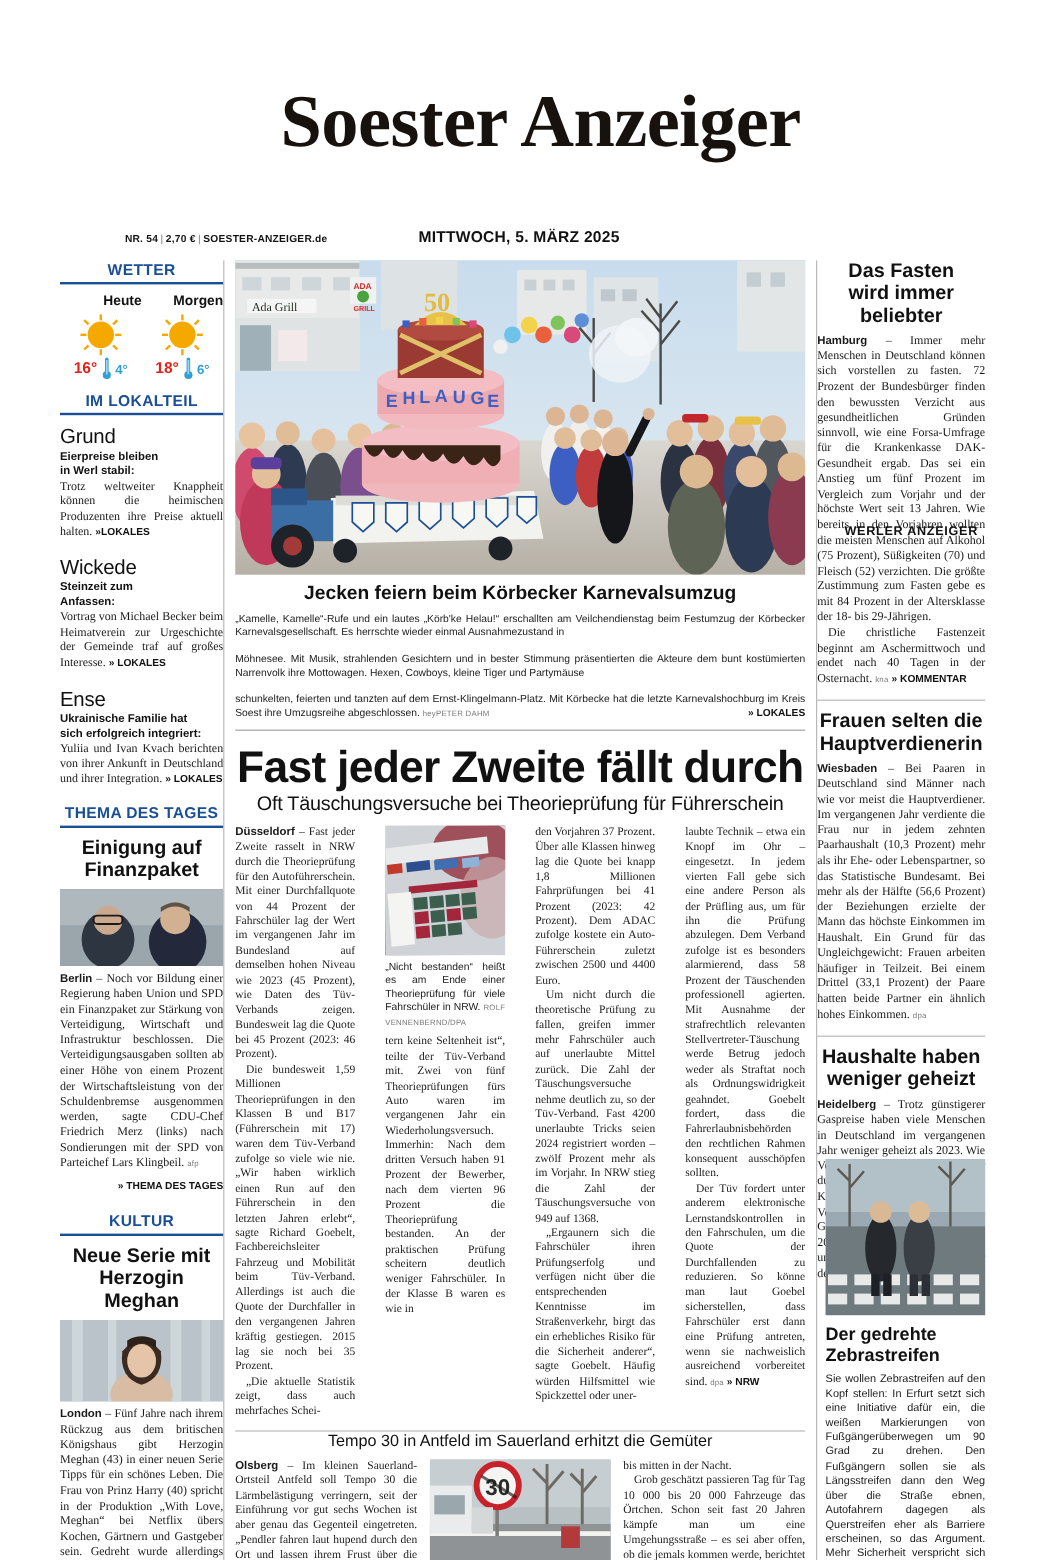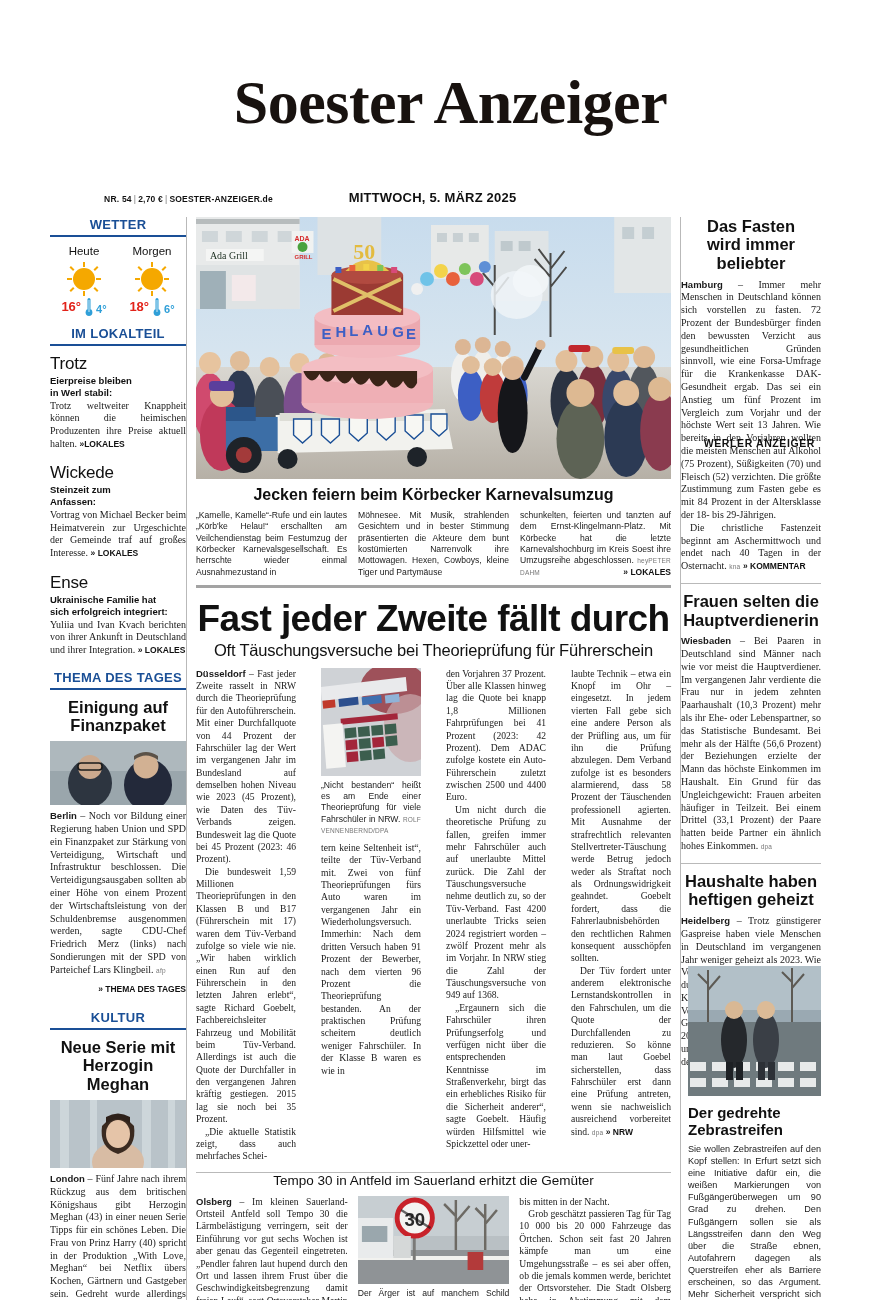--- a/index.html
+++ b/index.html
@@ -125,24 +125,25 @@
     display: flex;
     justify-content: space-around;
     text-align: center;
     margin-bottom: 4px;
   }
   .weather-day {
     flex: 1;
   }
   .weather-label {
     font-family: "Liberation Sans", sans-serif;
-    font-weight: normal;
+    font-weight: bold;
     font-size: 11.5px;
     color: #111;
     margin-bottom: 4px;
+    text-align: right;
   }
   .temps {
     display: flex;
     align-items: center;
     justify-content: center;
     gap: 4px;
     font-family: "Liberation Sans", sans-serif;
     font-weight: bold;
   }
   .t-high { color: #e2231a; font-size: 13px; }
@@ -240,21 +241,22 @@
     font-weight: bold;
     font-size: 16px;
     text-align: center;
     margin: 7px 0 6px;
     color: #111;
   }
   .cap-cols {
     display: flex;
     gap: 11px;
     padding-bottom: 7px;
-    border-bottom: 3px solid #a3a3a3;
+    border-bottom: 1px solid #a3a3a3;
+    flex-direction: column;
   }
   .cap-col {
     flex: 1;
     font-family: "Liberation Sans", sans-serif;
     font-size: 8.6px;
     line-height: 1.33;
     text-align: justify;
     color: #1a1a1a;
   }
 
@@ -474,21 +476,21 @@
                 </svg>
             </span>
             <span class="t-low">6°</span>
           </div>
         </div>
       </div>
 
       <div class="sec-head" style="margin-top:10px;">IM LOKALTEIL</div>
 
       <div class="local-item">
-        <div class="local-town">Trotz</div>
+        <div class="local-town">Grund</div>
         <div class="local-sub" style="white-space:pre-line;"><span>Eierpreise bleiben
 in Werl stabil:</span></div>
         <div class="local-body"><span>Trotz weltweiter Knappheit können die heimischen Produzenten ihre Preise aktuell halten.</span> <span class="ref">»LOKALES</span></div>
       </div>
 
       <div class="local-item">
         <div class="local-town">Wickede</div>
         <div class="local-sub" style="white-space:pre-line;"><span>Steinzeit zum
 Anfassen:</span></div>
         <div class="local-body"><span>Vortrag von Michael Becker beim Heimatverein zur Urgeschichte der Gemeinde traf auf großes Interesse.</span> <span class="ref">» LOKALES</span></div>
@@ -861,21 +863,21 @@
 Hauptverdienerin</h3>
         <div class="r-body">
           <p class="first"><span class="lead-city">Wiesbaden</span><span> – Bei Paaren in Deutschland sind Männer nach wie vor meist die Hauptverdiener. Im vergangenen Jahr verdiente die Frau nur in jedem zehnten Paarhaushalt (10,3 Prozent) mehr als ihr Ehe- oder Lebenspartner, so das Statistische Bundesamt. Bei mehr als der Hälfte (56,6 Prozent) der Beziehungen erzielte der Mann das höchste Einkommen im Haushalt. Ein Grund für das Ungleichgewicht: Frauen arbeiten häufiger in Teilzeit. Bei einem Drittel (33,1 Prozent) der Paare hatten beide Partner ein ähnlich hohes Einkommen.</span> <span class="credit">dpa</span></p>
         </div>
       </div>
 
       <div class="hr-thin"></div>
 
       <div>
         <h3 class="right-head" style="white-space:pre-line;">Haushalte haben
-heftigen geheizt</h3>
+weniger geheizt</h3>
         <div class="r-body">
           <p class="first"><span class="lead-city">Heidelberg</span><span> – Trotz günstigerer Gaspreise haben viele Menschen in Deutschland im vergangenen Jahr weniger geheizt als 2023. Wie Verivox mitteilte, lag der durchschnittliche Verbrauch von Kunden, die über das Vergleichsportal ihren Gasversorger gewechselt haben, 2024 bei 19430 Kilowattstunden und damit sechs Prozent unter dem Wert für 2023.</span> <span class="credit">afp</span></p>
         </div>
       </div>
     </aside>
   </div>
 
   <section style="position:absolute; left:688px; top:938px; width:133px;">
     <div class="zebra-photo">
       <svg width="100%" height="130" viewBox="0 0 133 130" preserveAspectRatio="none">

